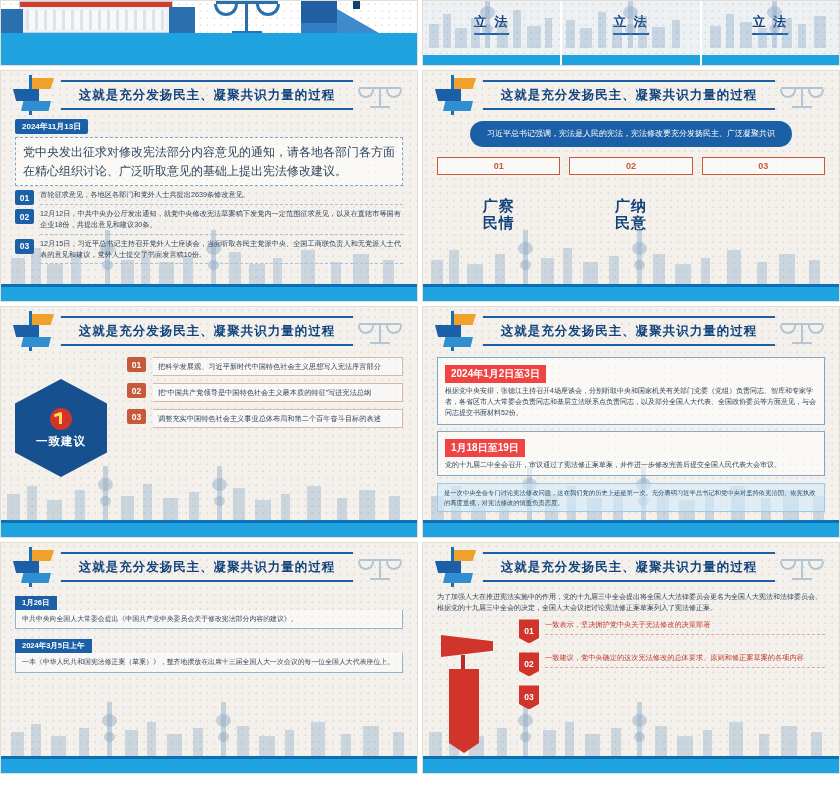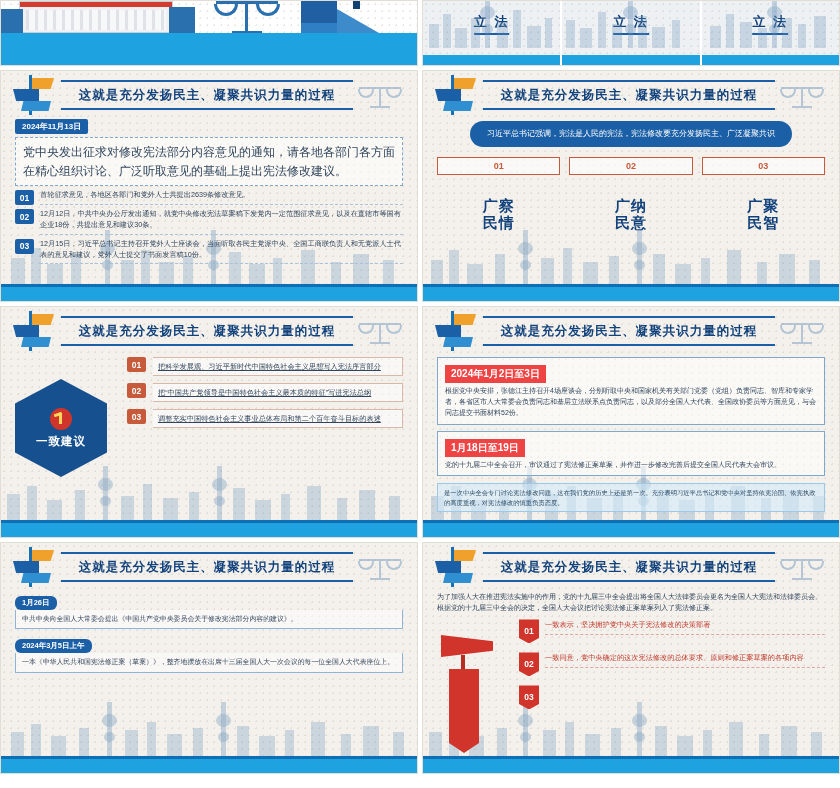--- a/index.html
+++ b/index.html
@@ -136,34 +136,34 @@
   .hex .emblem::after{content:"";position:absolute;left:9px;top:5px;width:3px;height:11px;background:#ffd85c;}
   .hex .htxt{color:#fff;font-size:11.5px;font-weight:bold;letter-spacing:1px;}
   .rowlist{margin-left:112px;margin-top:6px;}
   .rowitem{display:flex;align-items:flex-start;gap:7px;margin-bottom:7px;}
   .rowitem .n{
     flex:0 0 auto;width:19px;height:15px;background:#c65a3a;color:#fff;border-radius:2px;
     font-size:8.5px;font-weight:bold;display:flex;align-items:center;justify-content:center;
   }
   .rowitem .t{
     flex:1;font-size:7.2px;line-height:1.55;color:#31465d;
-    border:1px solid #d8b9a8;border-left:none;padding:3px 5px;background:rgba(255,255,255,.5);text-decoration:underline;
+    border:1px solid #d8b9a8;border-left:none;padding:3px 5px;background:rgba(255,255,255,.5);
   }
   
   .tlbox{border:1px solid #7fa8cd;background:rgba(255,255,255,.55);padding:5px 7px;margin-top:6px;}
   .tlbox .d{display:inline-block;background:#ef4444;color:#fff;font-size:10px;font-weight:bold;padding:2px 6px;margin-bottom:3px;}
   .tlbox .p{font-size:7px;line-height:1.55;color:#31465d;}
   .notebox{
     margin-top:7px;border:1px solid #9ec9e6;background:rgba(210,235,250,.6);padding:4px 6px;
     font-size:6.3px;line-height:1.5;color:#2a4a66;
   }
   
   .tl2{margin-top:4px;}
   .tl2 .it{margin-bottom:5px;}
-  .tl2 .dt{display:inline-block;background:#1b5fa6;color:#fff;font-size:7.5px;font-weight:bold;padding:2px 7px;border-radius:6px;}
+  .tl2 .dt{display:inline-block;background:#1b5fa6;color:#fff;font-size:7.5px;font-weight:bold;padding:2px 7px;}
   .tl2 .bx{border:1px solid #8fb4d6;border-top:none;background:rgba(255,255,255,.5);
     padding:4px 6px;font-size:6.9px;line-height:1.5;color:#31465d;}
   
   .intro{font-size:7px;line-height:1.6;color:#31465d;margin-top:4px;}
   .trump{position:absolute;left:18px;top:92px;width:58px;height:118px;z-index:4;}
   .trump .horn{
     position:absolute;left:0;top:0;width:52px;height:22px;background:#d0342a;
     clip-path:polygon(0 0,100% 28%,100% 72%,0 100%);
   }
   .trump .stick{position:absolute;left:20px;top:20px;width:4px;height:20px;background:#b62d24;}
@@ -350,22 +350,20 @@
           <div class="cbig" style="white-space:pre-line;">广察
 民情</div>
         </div>
         <div class="c">
           <div class="cnum">02</div>
           <div class="cbig" style="white-space:pre-line;">广纳
 民意</div>
         </div>
         <div class="c">
           <div class="cnum">03</div>
-          <div class="cbig" style="white-space:pre-line;">广聚
-民智</div>
         </div>
       </div>
     </div>
     <div class="city">
       <i style="left:8px;width:12px;height:24px;"></i>
         <i style="left:26px;width:10px;height:34px;"></i>
       <i style="left:44px;width:16px;height:20px;"></i>
         <i style="left:72px;width:10px;height:30px;"></i>
       <i style="left:118px;width:13px;height:26px;"></i>
         <i style="left:140px;width:9px;height:36px;"></i>
@@ -588,21 +586,21 @@
         <div class="flag"></div>
     </div>
     <div class="body" style="padding-top:0;">
       <div class="ritems">
         <div class="ritem">
           <div class="rn">01</div>
           <div class="rt">一致表示，坚决拥护党中央关于宪法修改的决策部署</div>
         </div>
         <div class="ritem">
           <div class="rn">02</div>
-          <div class="rt">一致同意，党中央确定的这次宪法修改的总体要求、原则和修正案草案的各项内容</div>
+          <div class="rt">一致建议，党中央确定的这次宪法修改的总体要求、原则和修正案草案的各项内容</div>
         </div>
         <div class="ritem">
           <div class="rn">03</div>
         </div>
       </div>
     </div>
     <div class="city">
       <i style="left:6px;width:13px;height:24px;"></i>
         <i style="left:26px;width:10px;height:32px;"></i>
       <i style="left:46px;width:15px;height:20px;"></i>

